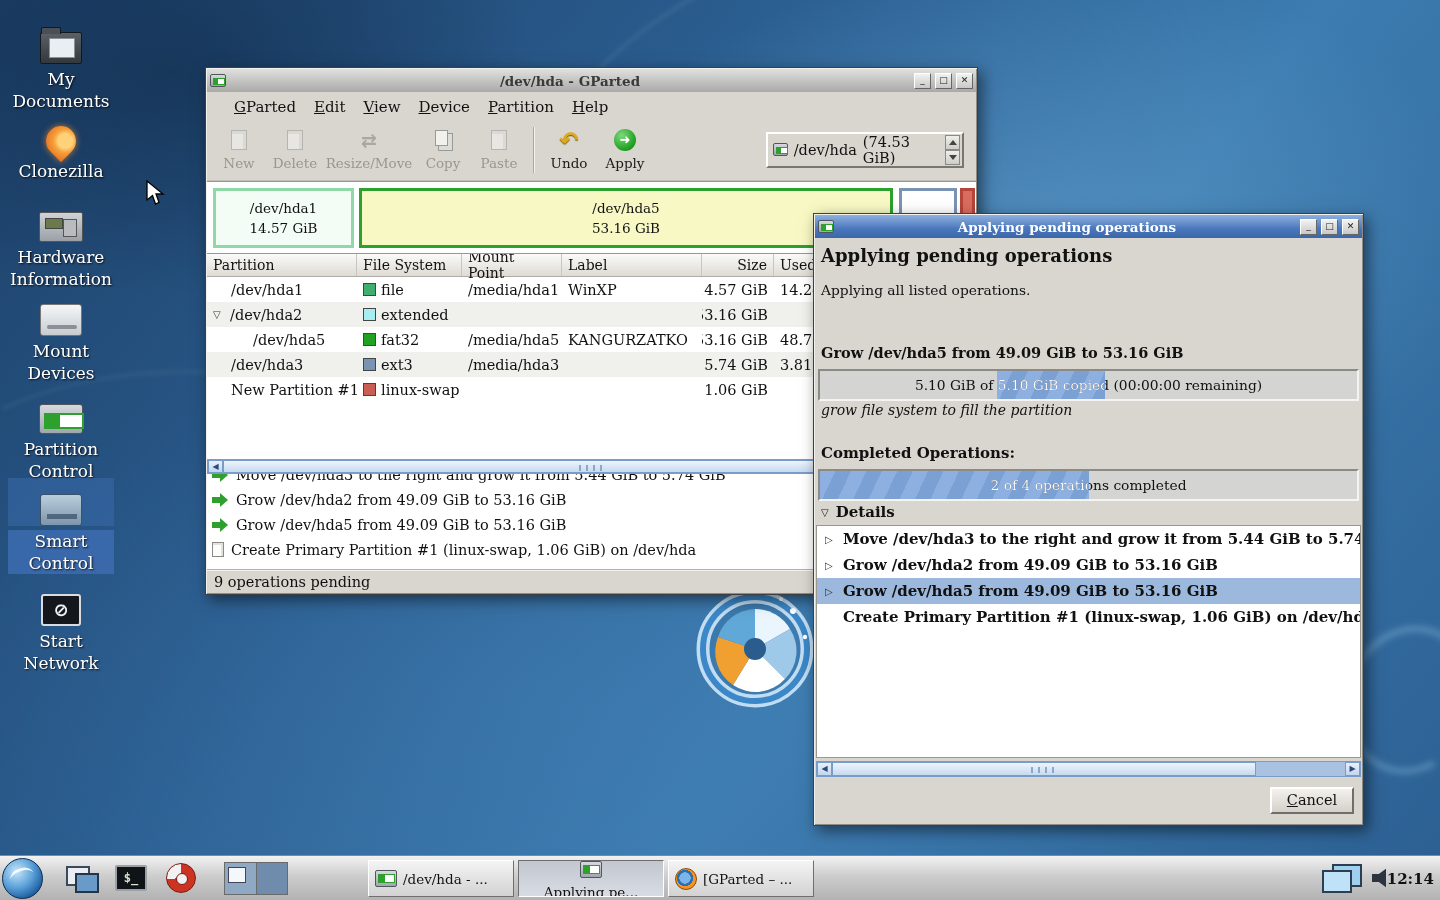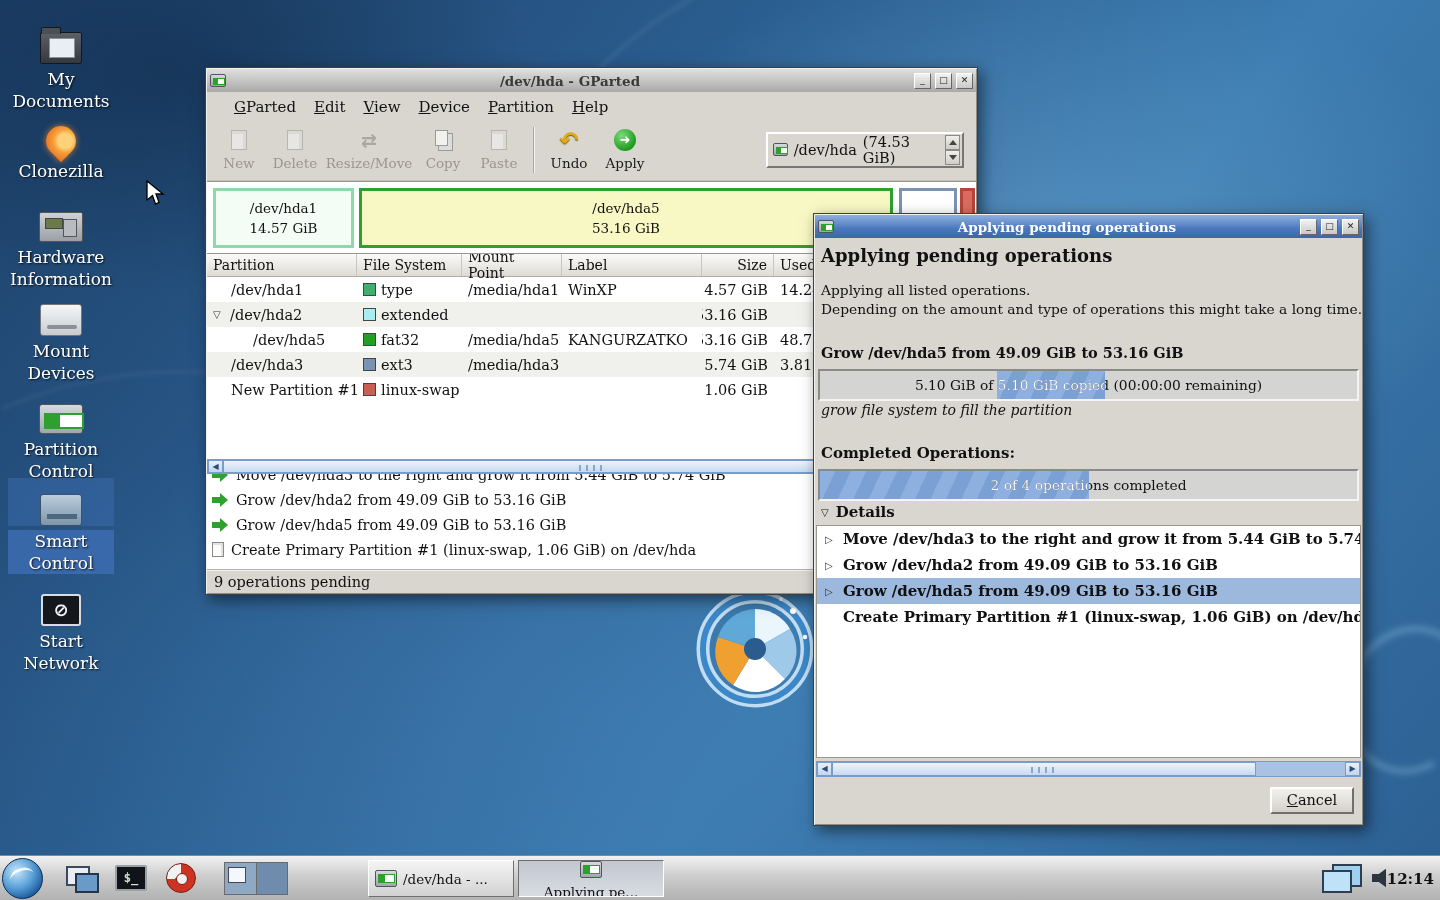--- a/index.html
+++ b/index.html
@@ -340,21 +340,21 @@
       <div class="th c-mnt">Mount Point</div>
       <div class="th c-lbl">Label</div>
       <div class="th c-size">Size</div>
       <div class="th c-used">Used</div>
       <div class="th fill"></div>
     </div>
     <div class="trow">
       <div class="td c-part indent1">/dev/hda1</div>
       <div class="td c-fs">
           <span class="swatch" style="background: rgb(63, 174, 110);"></span>
-          <span>type</span>
+          <span>file</span>
         </div>
       <div class="td c-mnt">/media/hda1</div>
       <div class="td c-lbl">WinXP</div>
       <div class="td c-size">14.57 GiB</div>
       <div class="td c-used">14.24 GiB</div>
     </div>
     <div class="trow alt">
       <div class="td c-part">
           <span class="expander">▽</span>
           <span>/dev/hda2</span>
@@ -439,21 +439,20 @@
   <div class="titlebar active">
     <div class="mini-disk"></div>
     <div class="tb-title">Applying pending operations</div>
     <div class="tb-btn">_</div>
     <div class="tb-btn">□</div>
     <div class="tb-btn">✕</div>
   </div>
 
   <div class="dlg-heading">Applying pending operations</div>
   <div class="dlg-desc" style="top:68px">Applying all listed operations.</div>
-  <div class="dlg-desc" style="top:87px">Depending on the amount and type of operations this might take a long time.</div>
   <div class="dlg-curop">Grow /dev/hda5 from 49.09 GiB to 53.16 GiB</div>
 
   <div class="pbar pbar1">
     <div class="fill pulse"></div>
     <div class="txt">5.10 GiB of 5.10 GiB copied (00:00:00 remaining)</div>
     <div class="txt white">5.10 GiB of 5.10 GiB copied (00:00:00 remaining)</div>
   </div>
   <div class="dlg-note">grow file system to fill the partition</div>
 
   <div class="dlg-completed">Completed Operations:</div>
@@ -518,19 +517,23 @@
   </div>
 
   <div class="task" style="left:368px">
     <div class="mini-disk"></div>
     <span>/dev/hda - ...</span>
   </div>
   <div class="task active" style="left:518px">
     <div class="mini-disk"></div>
     <span>Applying pe...</span>
   </div>
+  <div class="task" style="left:668px">
+    <div class="ic-firefox"></div>
+    <span>[GParted – ...</span>
+  </div>
 
   <div class="tray">
     <div class="ic-displays"></div>
     <div class="ic-speaker"></div>
   </div>
   <div class="clock">12:14</div>
 </div>
 
 </body></html>

